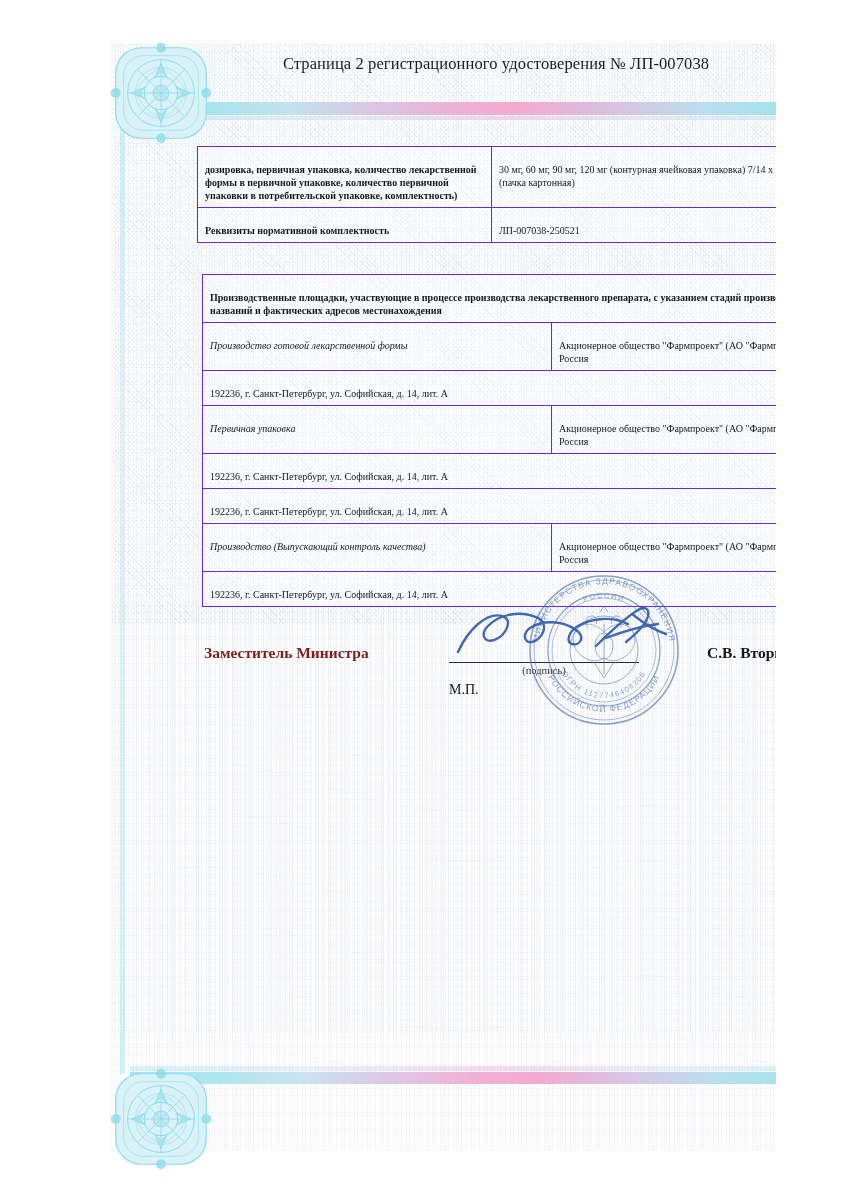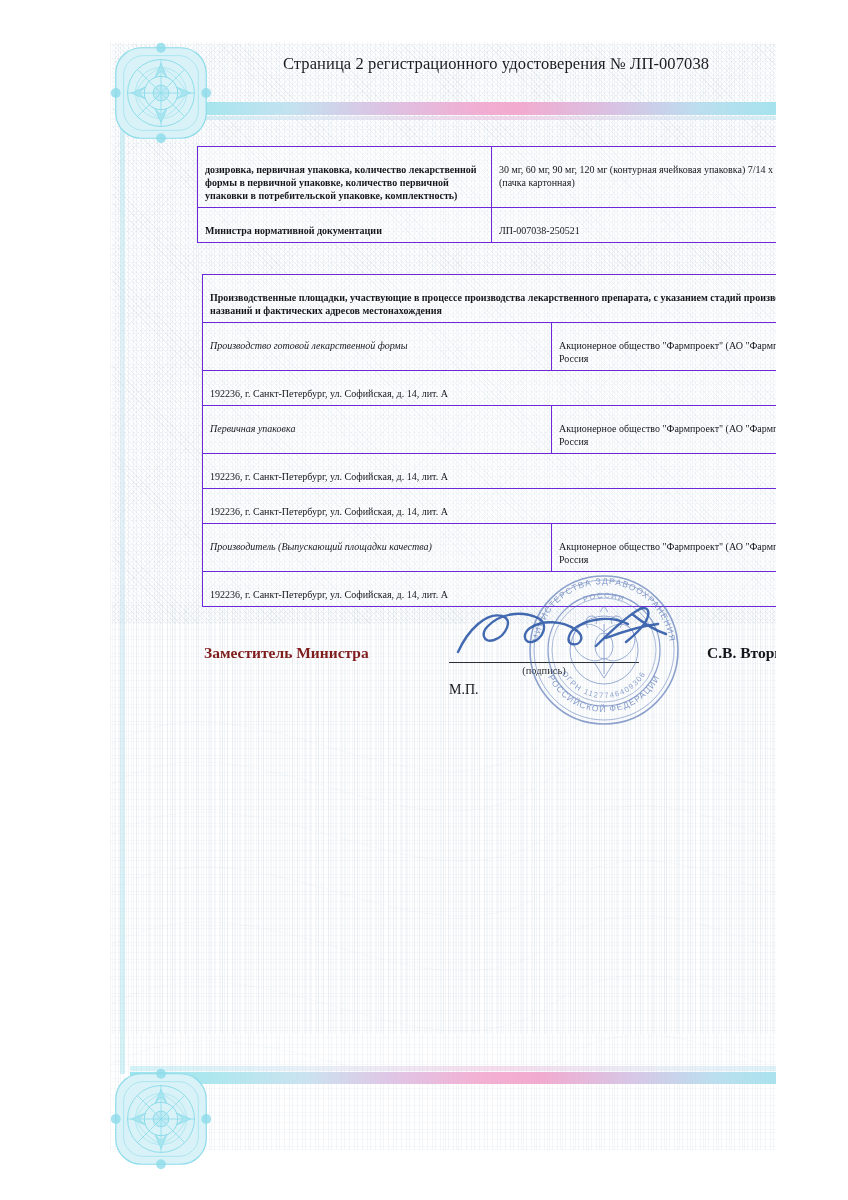--- a/index.html
+++ b/index.html
@@ -313,21 +313,21 @@
     <colgroup>
         <col class="c1">
         <col class="c2">
       </colgroup>
     <tbody>
       <tr>
         <td class="t-bold">дозировка, первичная упаковка, количество лекарственной формы в первичной упаковке, количество первичной упаковки в потребительской упаковке, комплектность)</td>
         <td>30 мг, 60 мг, 90 мг, 120 мг (контурная ячейковая упаковка) 7/14 х 1/2/4 (пачка картонная)</td>
       </tr>
       <tr>
-        <td class="t-bold">Министра нормативной документации</td>
+        <td class="t-bold">Реквизиты нормативной комплектность</td>
         <td>ЛП-007038-250521</td>
       </tr>
     </tbody>
   </table>
 
   <table id="table-sites">
     <colgroup>
         <col class="c1">
         <col class="c2">
       </colgroup>
@@ -350,21 +350,21 @@
       </tr>
       <tr>
         <td class="addr-cell" colspan="2">192236, г. Санкт-Петербург, ул. Софийская, д. 14, лит. А</td>
       </tr>
 
       <tr>
         <td class="addr-cell" colspan="2">192236, г. Санкт-Петербург, ул. Софийская, д. 14, лит. А</td>
       </tr>
 
       <tr>
-        <td class="t-italic">Производитель (Выпускающий площадки качества)</td>
+        <td class="t-italic">Производство (Выпускающий контроль качества)</td>
         <td>Акционерное общество "Фармпроект" (АО "Фармпроект"), Россия</td>
       </tr>
       <tr>
         <td class="addr-cell" colspan="2">192236, г. Санкт-Петербург, ул. Софийская, д. 14, лит. А</td>
       </tr>
     </tbody>
   </table>
 
   <div class="sig-area">
     <div class="sig-title">Заместитель Министра</div>

